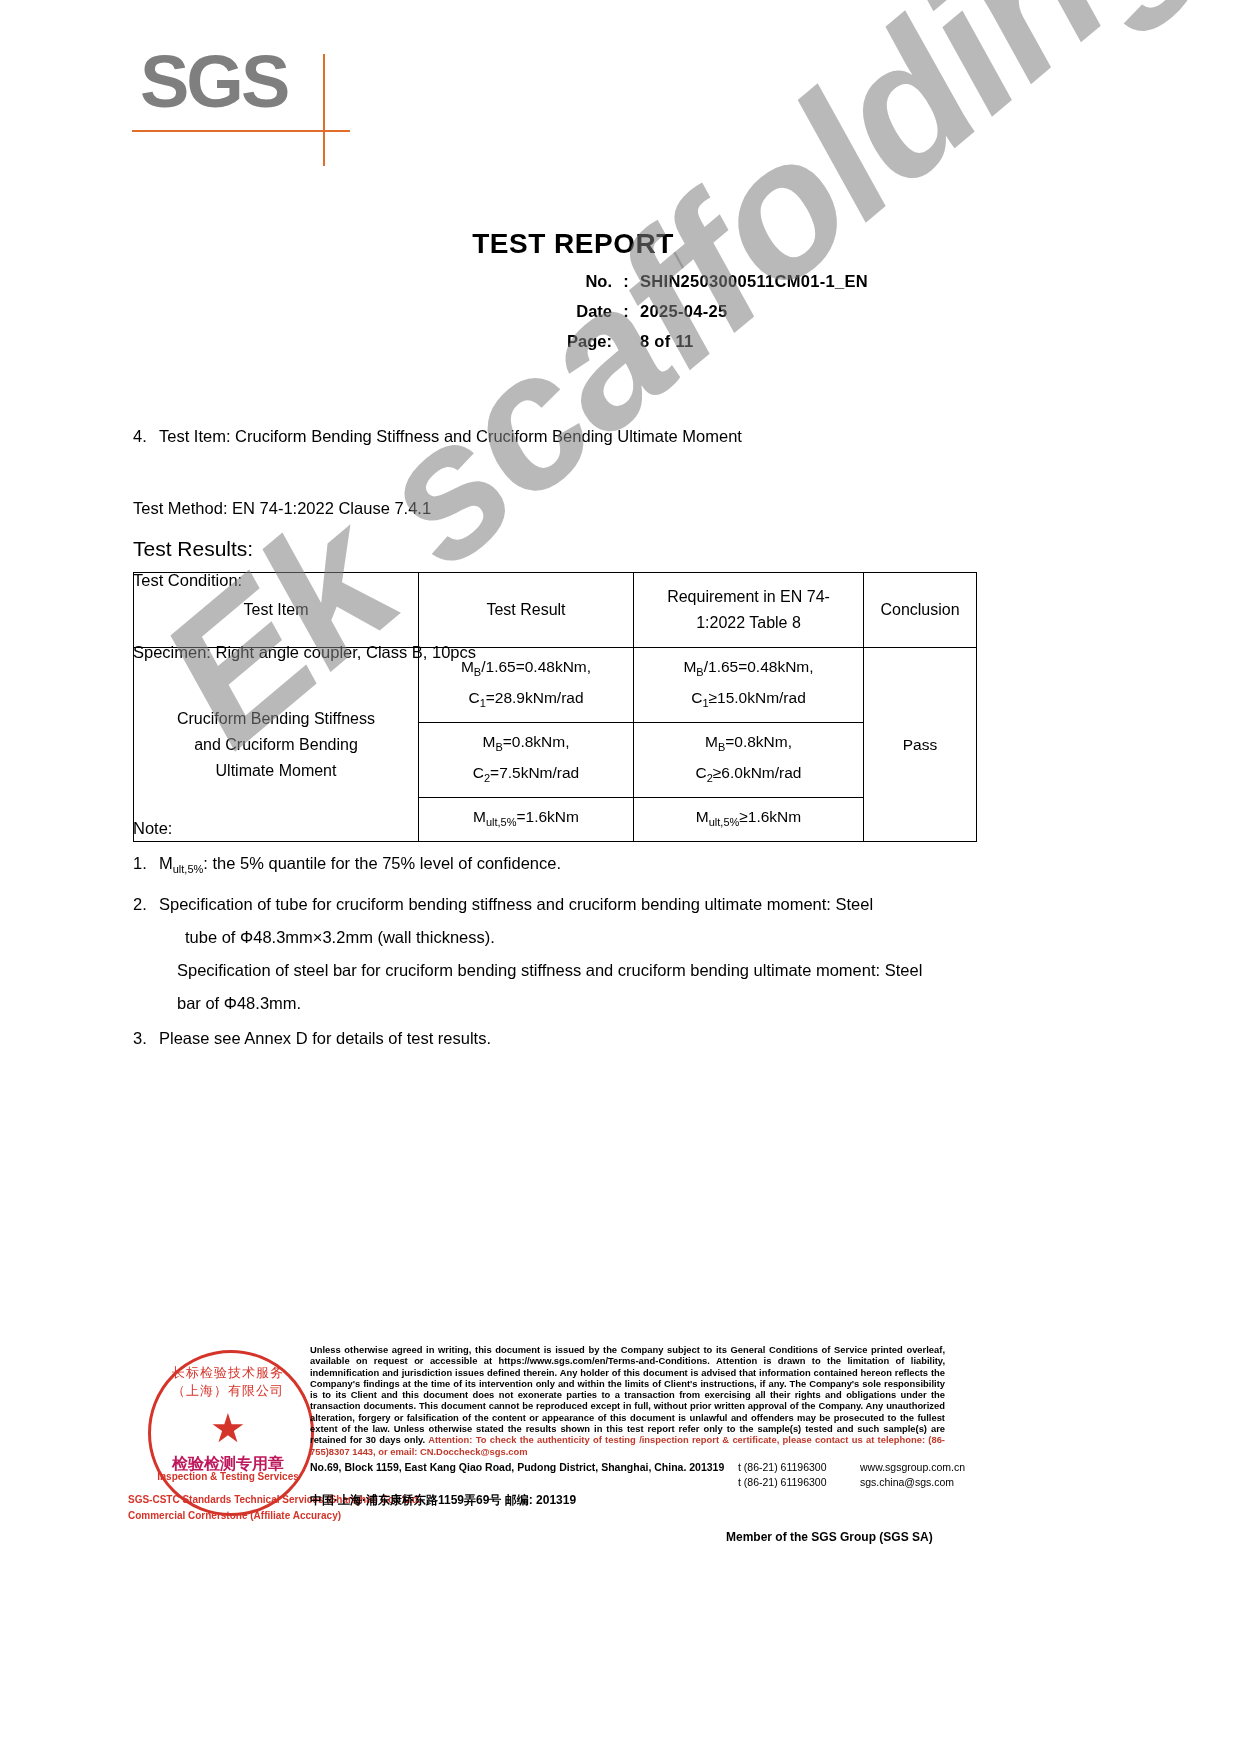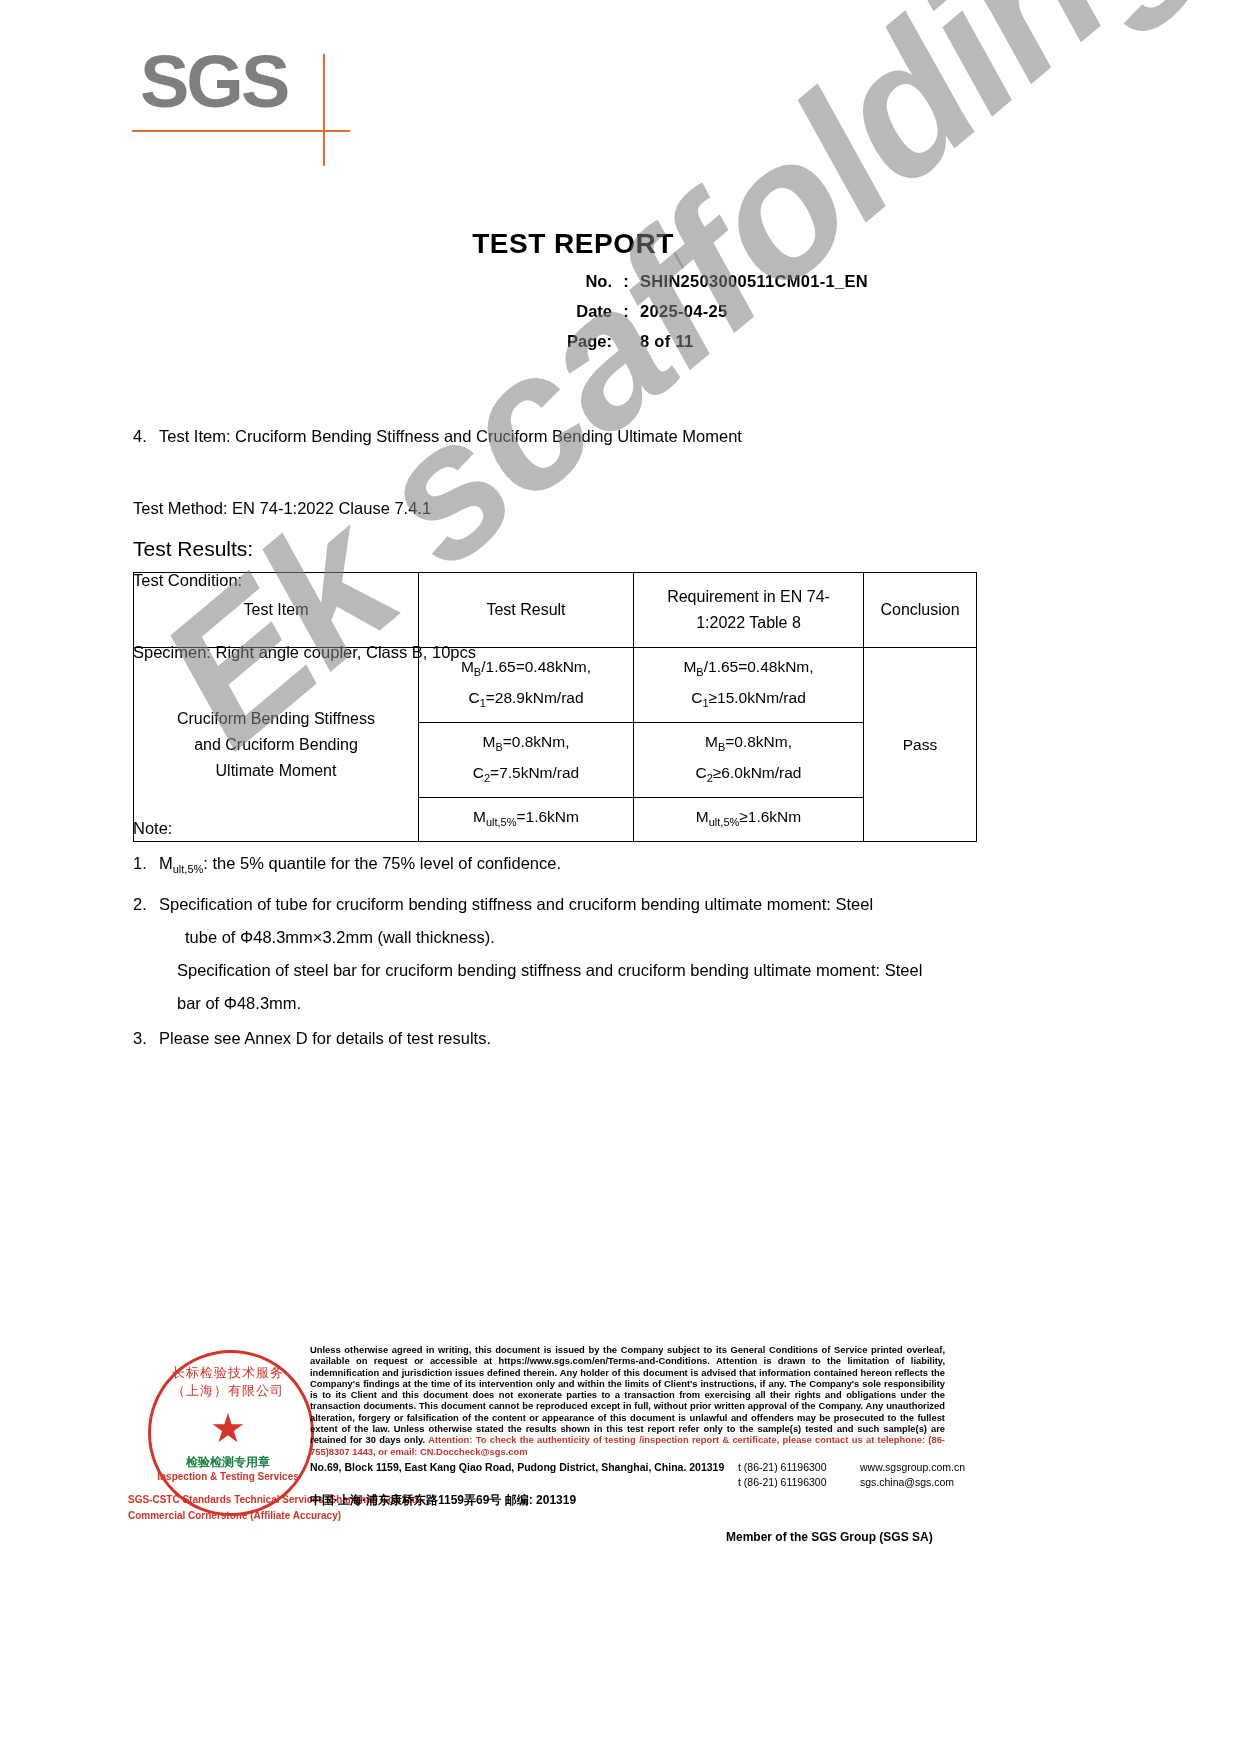--- a/index.html
+++ b/index.html
@@ -246,22 +246,22 @@
     font-size: 13px;
     font-weight: normal;
     letter-spacing: 1px;
   }
   .stamp-bottom-text {
     position: absolute;
     left: 8px;
     top: 104px;
     width: 144px;
     text-align: center;
-    color: #15803d;
-    font-size: 12px;
+    color: #be185d;
+    font-size: 16px;
     font-weight: bold;
   }
   .stamp-bottom-text2 {
     position: absolute;
     left: 8px;
     top: 121px;
     width: 144px;
     text-align: center;
     color: #d4342a;
     font-size: 10px;

